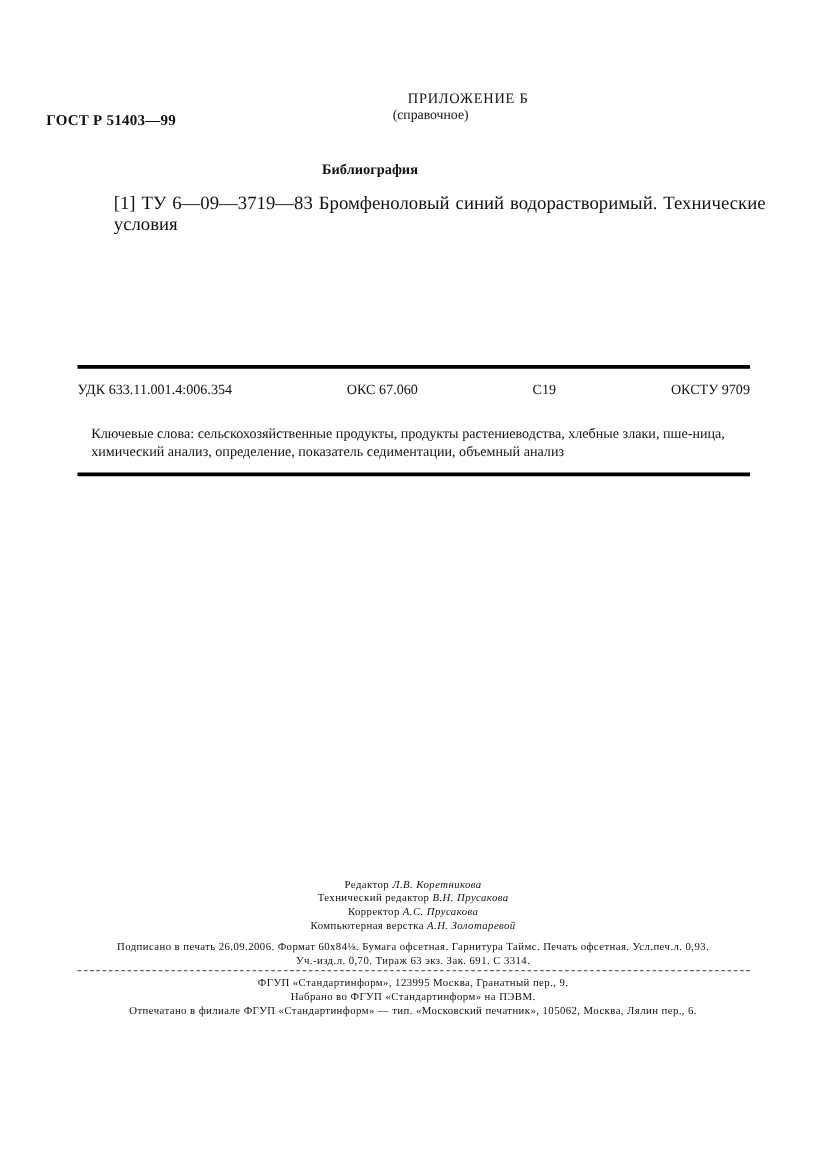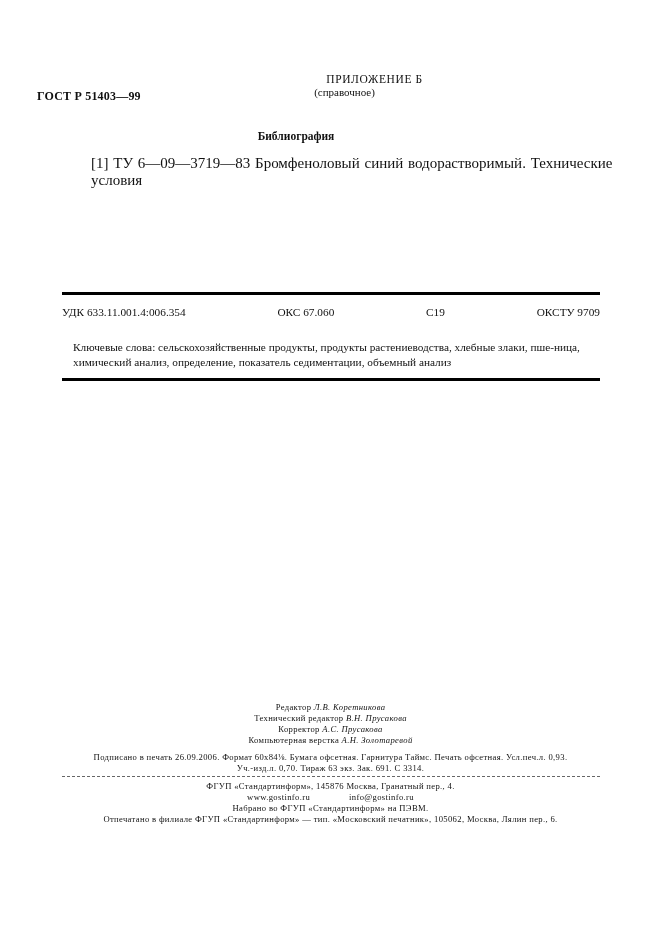--- a/index.html
+++ b/index.html
@@ -93,21 +93,16 @@
 </div>
 
 <div class="abs imprint signed">
   <div class="nowrap">Подписано в печать 26.09.2006.  Формат 60x84⅛.  Бумага офсетная.  Гарнитура Таймс.  Печать офсетная. Усл.печ.л. 0,93.</div>
   <div class="nowrap">Уч.-изд.л. 0,70.    Тираж  63  экз.   Зак. 691.  С 3314.</div>
 </div>
 
 <div class="abs dash-line"></div>
 
 <div class="abs imprint publisher">
-  <div class="nowrap">ФГУП «Стандартинформ», 145876 Москва, Гранатный  пер., 4.</div>
-  <div class="nowrap">
-    <span>www.gostinfo.ru</span>
-    <span style="display:inline-block;width:34px;"></span>
-    <span>info@gostinfo.ru</span>
-  </div>
+  <div class="nowrap">ФГУП «Стандартинформ», 123995 Москва, Гранатный  пер., 9.</div>
   <div class="nowrap">Набрано во  ФГУП «Стандартинформ» на ПЭВМ.</div>
   <div class="nowrap">Отпечатано в филиале  ФГУП «Стандартинформ»  — тип. «Московский печатник», 105062, Москва, Лялин пер., 6.</div>
 </div>
 
 </body></html>

